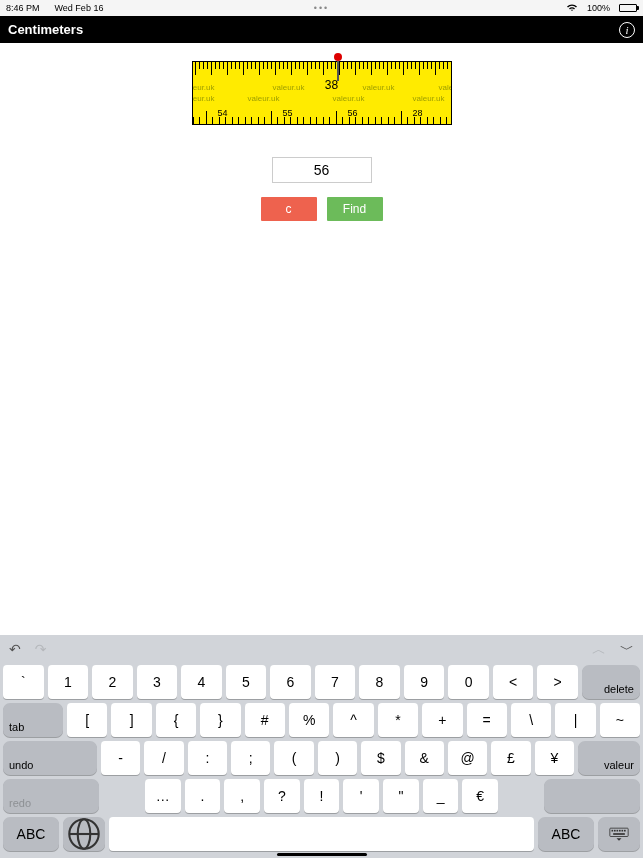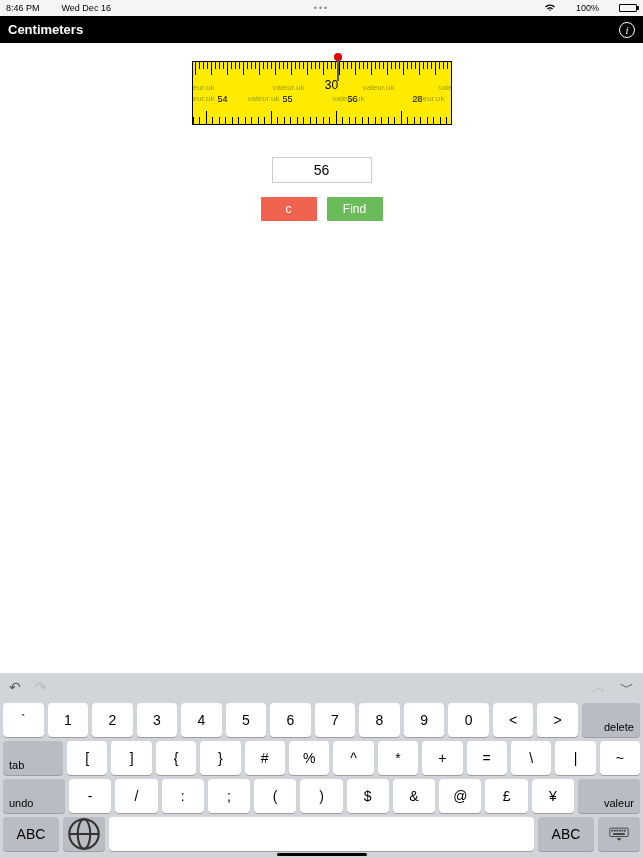--- a/index.html
+++ b/index.html
@@ -1,22 +1,22 @@
 <!DOCTYPE html>
 <html><head>
 <meta charset="utf-8">
 <style>
   * { box-sizing: border-box; margin: 0; padding: 0; font-family: -apple-system, Helvetica, Arial, sans-serif; }
   html, body { width: 643px; height: 858px; background: #fff; overflow: hidden; position: relative; }
 
   
   .status-bar { height: 16px; background: #f5f5f5; display: flex; align-items: center; font-size: 9px; color: #000; padding: 0 6px; justify-content: space-between; }
-  .status-left { display: flex; gap: 22px; align-items: center; }
+  .status-left { display: flex; gap: 15px; align-items: center; }
   .status-center { position: absolute; left: 50%; transform: translateX(-50%); letter-spacing: 2px; color: #888; }
-  .status-right { display: flex; gap: 20px; align-items: center; }
+  .status-right { display: flex; gap: 9px; align-items: center; }
   .battery-icon { width: 18px; height: 8px; border: 1px solid #000; border-radius: 1px; position: relative; }
   .battery-icon::after { content: ""; position: absolute; right: -3px; top: 1px; width: 2px; height: 4px; background: #000; border-radius: 0 1px 1px 0; }
   .battery-fill { background: #000; height: 100%; width: 100%; }
 
   
   .nav-bar { height: 27px; background: #000; color: #fff; display: flex; align-items: center; justify-content: space-between; padding: 0 8px; }
   .nav-title { font-weight: 600; font-size: 13px; }
   .info-icon { width: 16px; height: 16px; border: 1.2px solid #fff; border-radius: 50%; display: flex; align-items: center; justify-content: center; font-style: italic; font-family: Georgia, serif; font-size: 11px; }
 
   
@@ -33,21 +33,21 @@
   .tape-bottom { bottom: 0; }
   .tick { position: absolute; background: #000; width: 1px; }
   .tape-top .tick { top: 0; }
   .tape-bottom .tick { bottom: 0; }
   .tick.major { height: 13px; }
   .tick.minor { height: 7px; }
   .wm { position: absolute; font-size: 8px; color: #9e9e00; white-space: nowrap; }
   .tape-top .wm { bottom: 1px; }
   .tape-bottom .wm { top: 1px; }
   .num-top { position: absolute; bottom: 1px; font-size: 12px; color: #000; transform: translateX(-50%); }
-  .num-bot { position: absolute; top: 1px; font-size: 9px; color: #000; transform: translateX(-50%); }
+  .num-bot { position: absolute; top: 15px; font-size: 9px; color: #000; transform: translateX(-50%); }
 
   .caption { font-size: 13px; color: #333; margin-top: 8px; }
 
   .input-row { margin-top: 28px; }
   .value-input { width: 100px; height: 26px; border: 1px solid #ccc; text-align: center; font-size: 14px; padding: 2px 4px; }
   .value-input::selection { background: #cce5ff; }
 
   .btn-row { margin-top: 14px; display: flex; justify-content: center; gap: 10px; }
   .btn { width: 56px; height: 24px; border: none; color: #fff; font-size: 12px; font-weight: 500; border-radius: 1px; cursor: pointer; }
   .btn-clear { background: #ee624e; }
@@ -55,37 +55,37 @@
 
   
   .keyboard { position: absolute; bottom: 0; left: 0; right: 0; background: #d1d4d9; padding: 4px 3px 3px 3px; }
   .kb-top { display: flex; justify-content: space-between; padding: 2px 6px 6px 6px; }
   .kb-top-left, .kb-top-right { display: flex; gap: 14px; }
   .kb-arrow { font-size: 14px; color: #555; }
   .kb-arrow.dim { color: #b5b8bc; }
 
   .kb-row { display: flex; gap: 4px; margin-bottom: 4px; }
   .key { background: #fff; border-radius: 4px; box-shadow: 0 1px 0 rgba(0,0,0,0.25); display: flex; align-items: center; justify-content: center; font-size: 14px; color: #000; height: 34px; flex: 1 1 0; cursor: pointer; user-select: none; }
-  .key.sp { background: #b9bcc2; }
+  .key.sp { background: #b9bcc2; border-radius: 7px; }
   .key.sp.dim { color: #8d9094; }
   .key.label-bl { justify-content: flex-start; align-items: flex-end; padding: 0 6px 4px 6px; font-size: 11px; }
   .key.label-br { justify-content: flex-end; align-items: flex-end; padding: 0 6px 4px 6px; font-size: 11px; }
   .key.fixed { flex: 0 0 auto; }
   .spacer { flex: 0 0 auto; }
   .kb-icon svg { width: 20px; height: 14px; }
 
   .home-ind { position: absolute; bottom: 2px; left: 50%; transform: translateX(-50%); width: 90px; height: 3px; background: #000; border-radius: 3px; z-index: 10; }
 </style>
 </head>
 <body>
 
 <div class="status-bar">
   <div class="status-left">
     <span>8:46 PM</span>
-    <span>Wed Dec 16</span>
+    <span>Wed Feb 16</span>
   </div>
   <div class="status-center">•••</div>
   <div class="status-right">
     <span>
       <svg width="12" height="9" viewBox="0 0 12 9">
           <path d="M6 8 L7 7 A1.5 1.5 0 0 0 5 7 Z M3 5.5 A4 4 0 0 1 9 5.5 L8 6.5 A2.5 2.5 0 0 0 4 6.5 Z M1 3.5 A7 7 0 0 1 11 3.5 L10 4.5 A5.5 5.5 0 0 0 2 4.5 Z" fill="#000"></path>
         </svg>
     </span>
     <span>100%</span>
     <span class="battery-icon"><span class="battery-fill"></span></span>
@@ -167,21 +167,21 @@
           <div class="tick minor" style="left: 238px;"></div>
           <div class="tick major" style="left: 242px;"></div>
           <div class="tick minor" style="left: 246px;"></div>
           <div class="tick minor" style="left: 250px;"></div>
           <div class="tick minor" style="left: 254px;"></div>
           <div class="tick major" style="left: 258px;"></div>
           <div class="wm" style="left: -10px;">valeur.uk</div>
           <div class="wm" style="left: 80px;">valeur.uk</div>
           <div class="wm" style="left: 170px;">valeur.uk</div>
           <div class="wm" style="left: 246px;">valeur.uk</div>
-          <div class="num-top" style="left: 139px;">30</div>
+          <div class="num-top" style="left: 139px;">38</div>
         </div>
       <div class="tape-bottom" id="tape-bottom">
           <div class="tick minor" style="left: 0px;"></div>
           <div class="tick minor" style="left: 6.5px;"></div>
           <div class="tick major" style="left: 13px;"></div>
           <div class="tick minor" style="left: 19.5px;"></div>
           <div class="tick minor" style="left: 26px;"></div>
           <div class="tick minor" style="left: 32.5px;"></div>
           <div class="tick minor" style="left: 39px;"></div>
           <div class="tick minor" style="left: 45.5px;"></div>
@@ -277,33 +277,48 @@
       <div class="key">%</div>
       <div class="key">^</div>
       <div class="key">*</div>
       <div class="key">+</div>
       <div class="key">=</div>
       <div class="key">\</div>
       <div class="key">|</div>
       <div class="key">~</div>
     </div>
   <div class="kb-row" id="kb-row3">
-      <div class="key sp label-bl fixed" style="width: 62px;">undo</div>
+      <div class="key sp label-bl fixed" style="width: 94px;">undo</div>
       <div class="key">-</div>
       <div class="key">/</div>
       <div class="key">:</div>
       <div class="key">;</div>
       <div class="key">(</div>
       <div class="key">)</div>
       <div class="key">$</div>
       <div class="key">&amp;</div>
       <div class="key">@</div>
       <div class="key">£</div>
       <div class="key">¥</div>
       <div class="key sp label-br fixed" style="width: 62px;">valeur</div>
+    </div>
+  <div class="kb-row" id="kb-row4">
+      <div class="key sp dim label-bl fixed" style="width: 96px;">redo</div>
+      <div class="spacer" style="width: 38px;"></div>
+      <div class="key">…</div>
+      <div class="key">.</div>
+      <div class="key">,</div>
+      <div class="key">?</div>
+      <div class="key">!</div>
+      <div class="key">'</div>
+      <div class="key">"</div>
+      <div class="key">_</div>
+      <div class="key">€</div>
+      <div class="spacer" style="width: 38px;"></div>
+      <div class="key sp fixed" style="width: 96px;"></div>
     </div>
   <div class="kb-row" id="kb-row5">
       <div class="key sp fixed" style="width: 56px;">ABC</div>
       <div class="key sp fixed" style="width: 42px;">
         <svg viewBox="0 0 20 20">
           <circle cx="10" cy="10" r="7" fill="none" stroke="#333" stroke-width="1"></circle>
           <ellipse cx="10" cy="10" rx="3" ry="7" fill="none" stroke="#333" stroke-width="1"></ellipse>
           <line x1="3" y1="10" x2="17" y2="10" stroke="#333" stroke-width="1"></line>
         </svg>
       </div>

